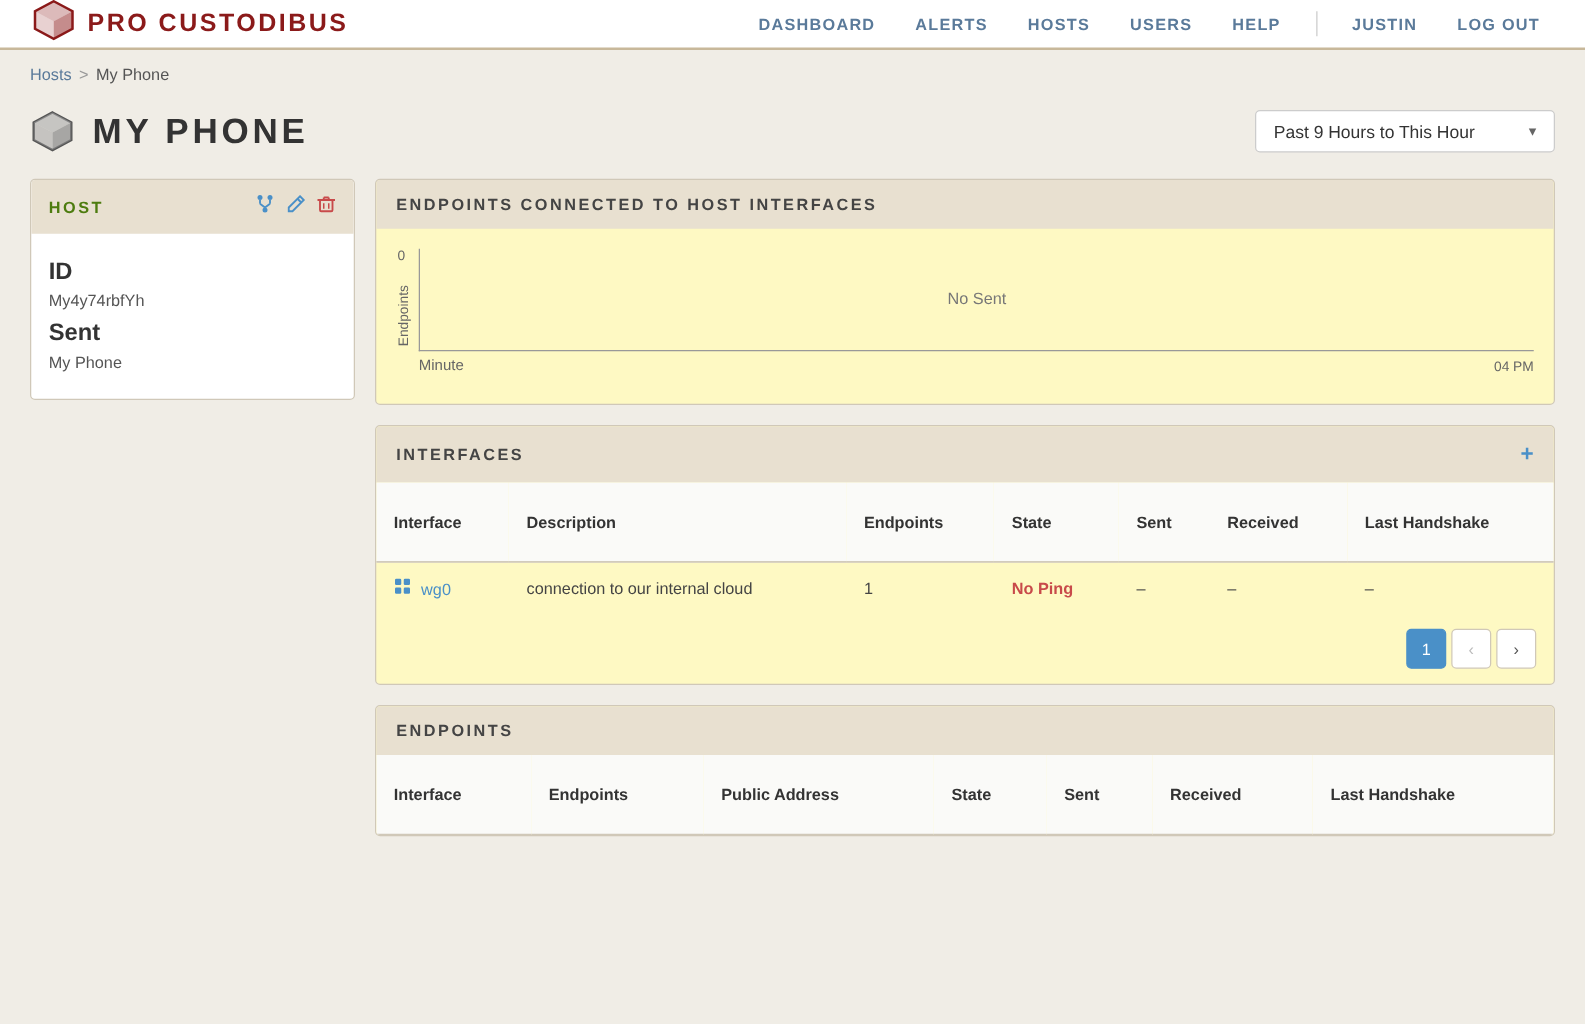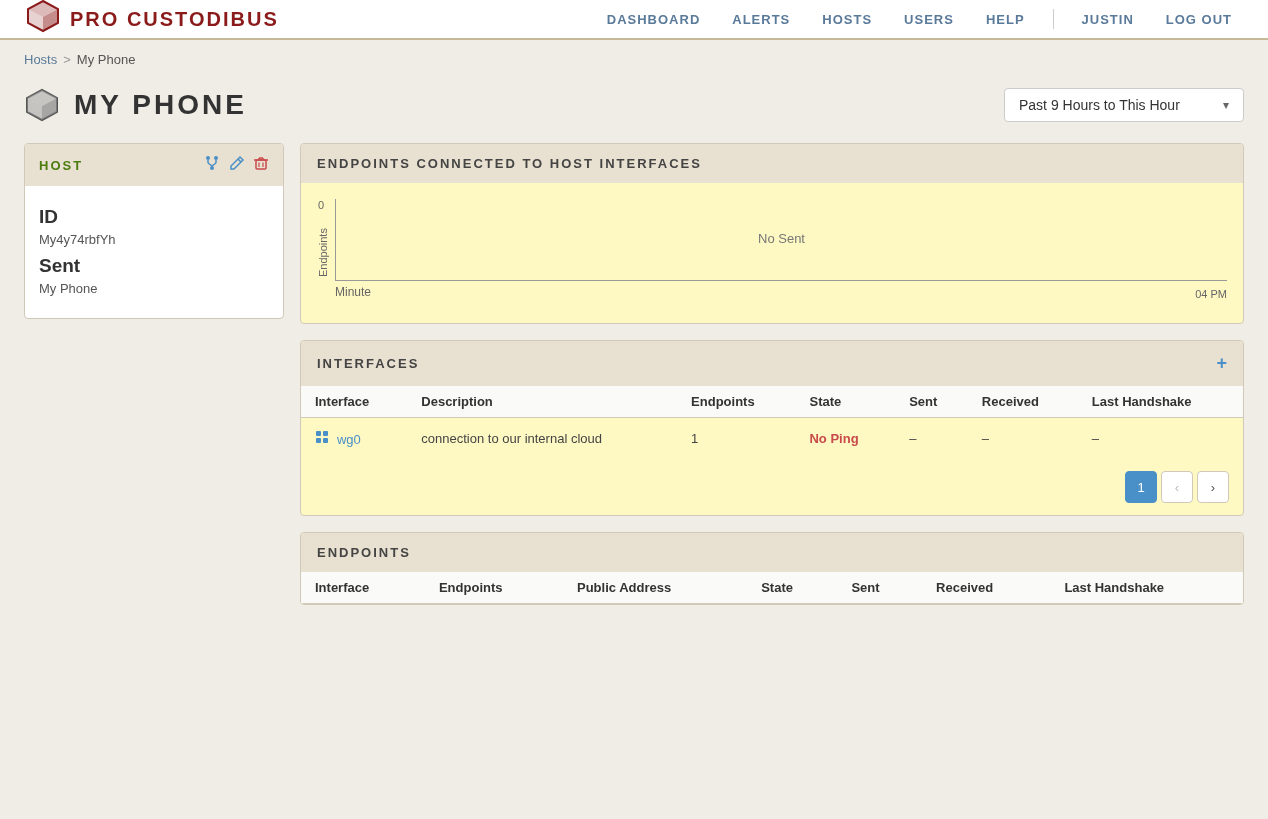--- a/index.html
+++ b/index.html
@@ -287,21 +287,21 @@
       padding: 4px 0 8px 0;
     }
 
     
     .data-table {
       width: 100%;
       border-collapse: collapse;
     }
     .data-table th {
       text-align: left;
-      padding: 8px 14px;
+      padding: 24px 14px;
       font-size: 13px;
       font-weight: bold;
       color: #333;
       border-bottom: 1px solid #d0c8b8;
       background: #fafaf8;
     }
     .data-table td {
       padding: 12px 14px;
       font-size: 13px;
       color: #444;

